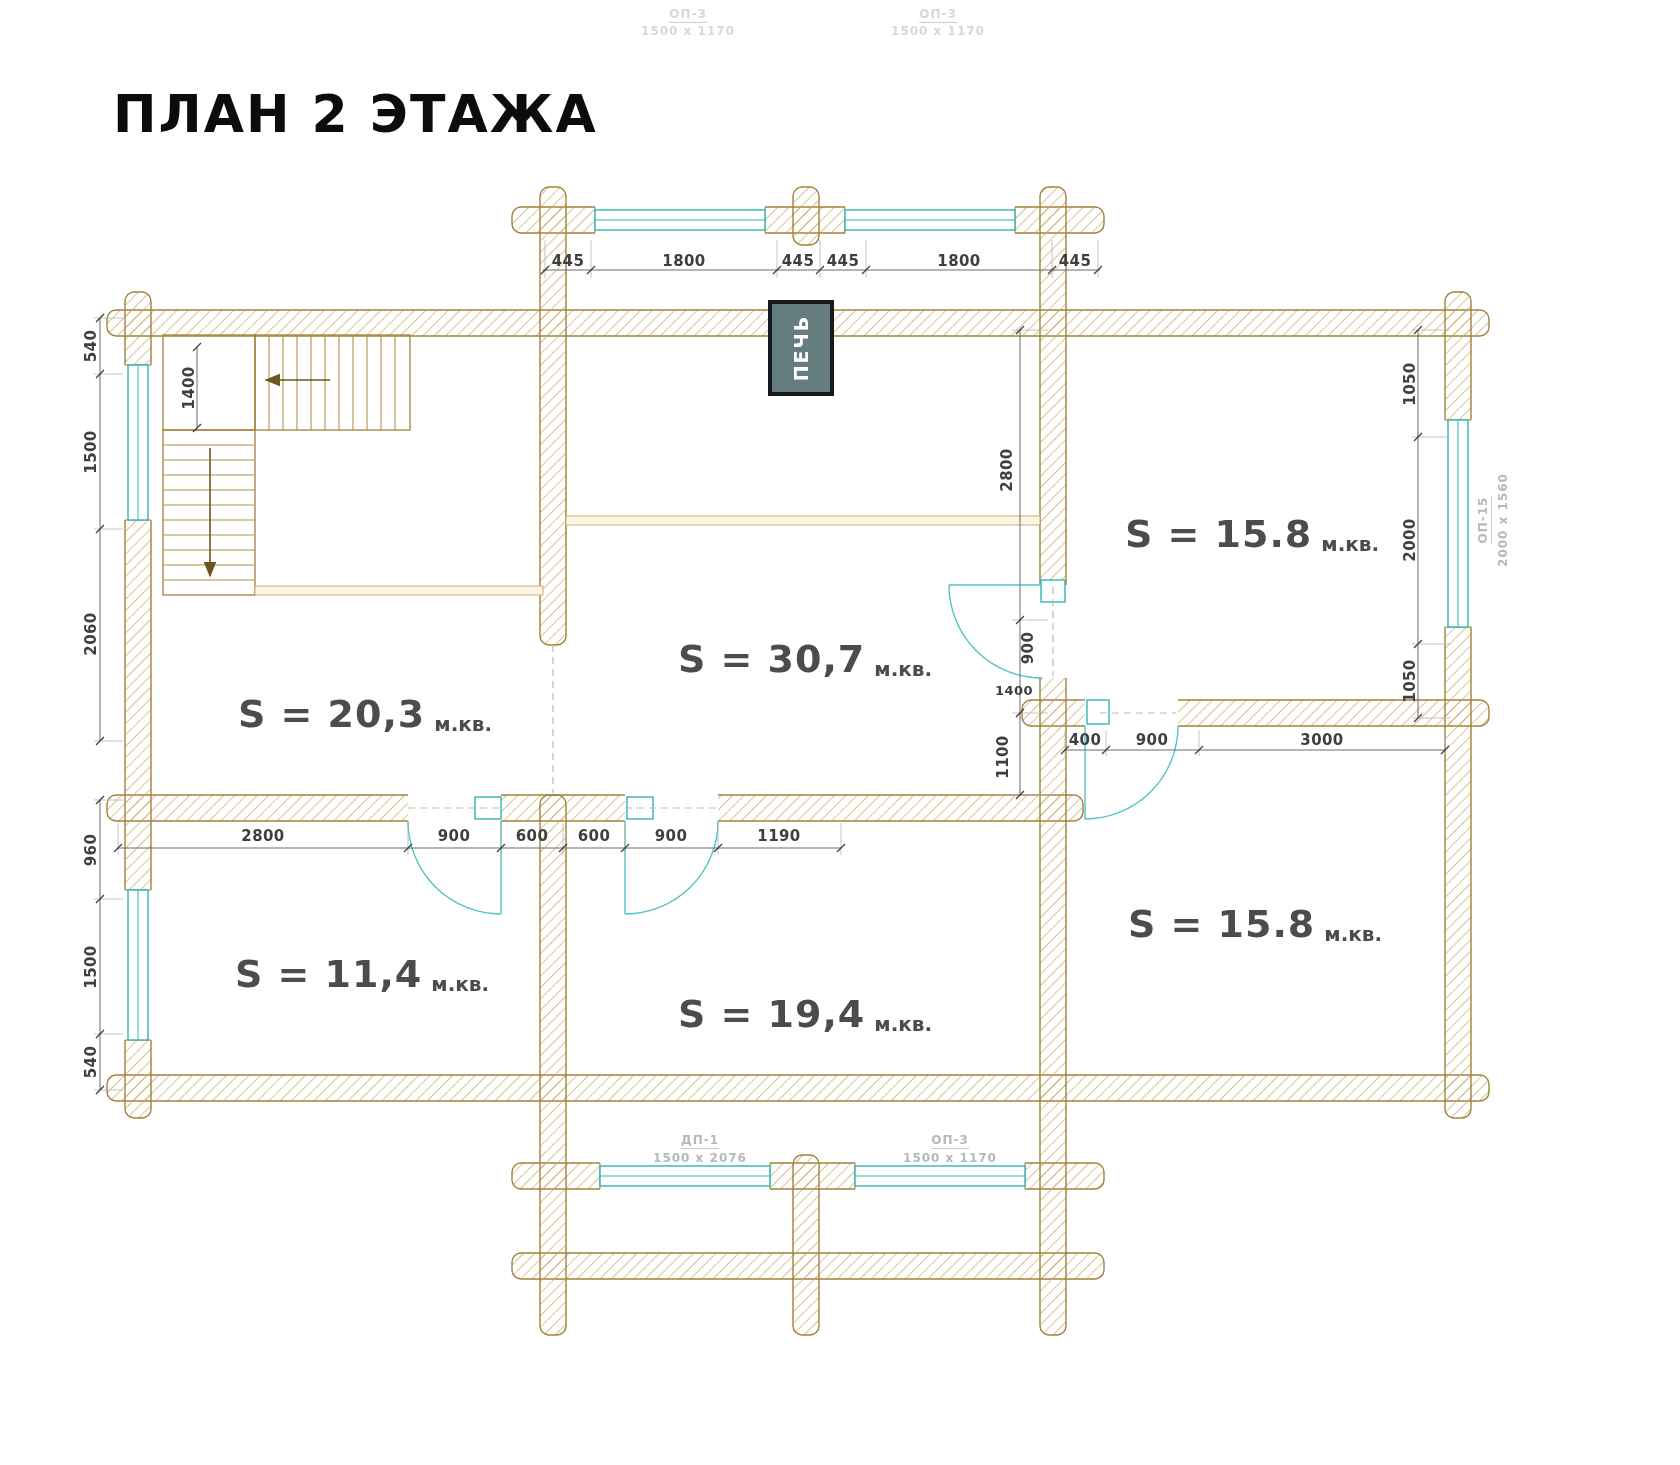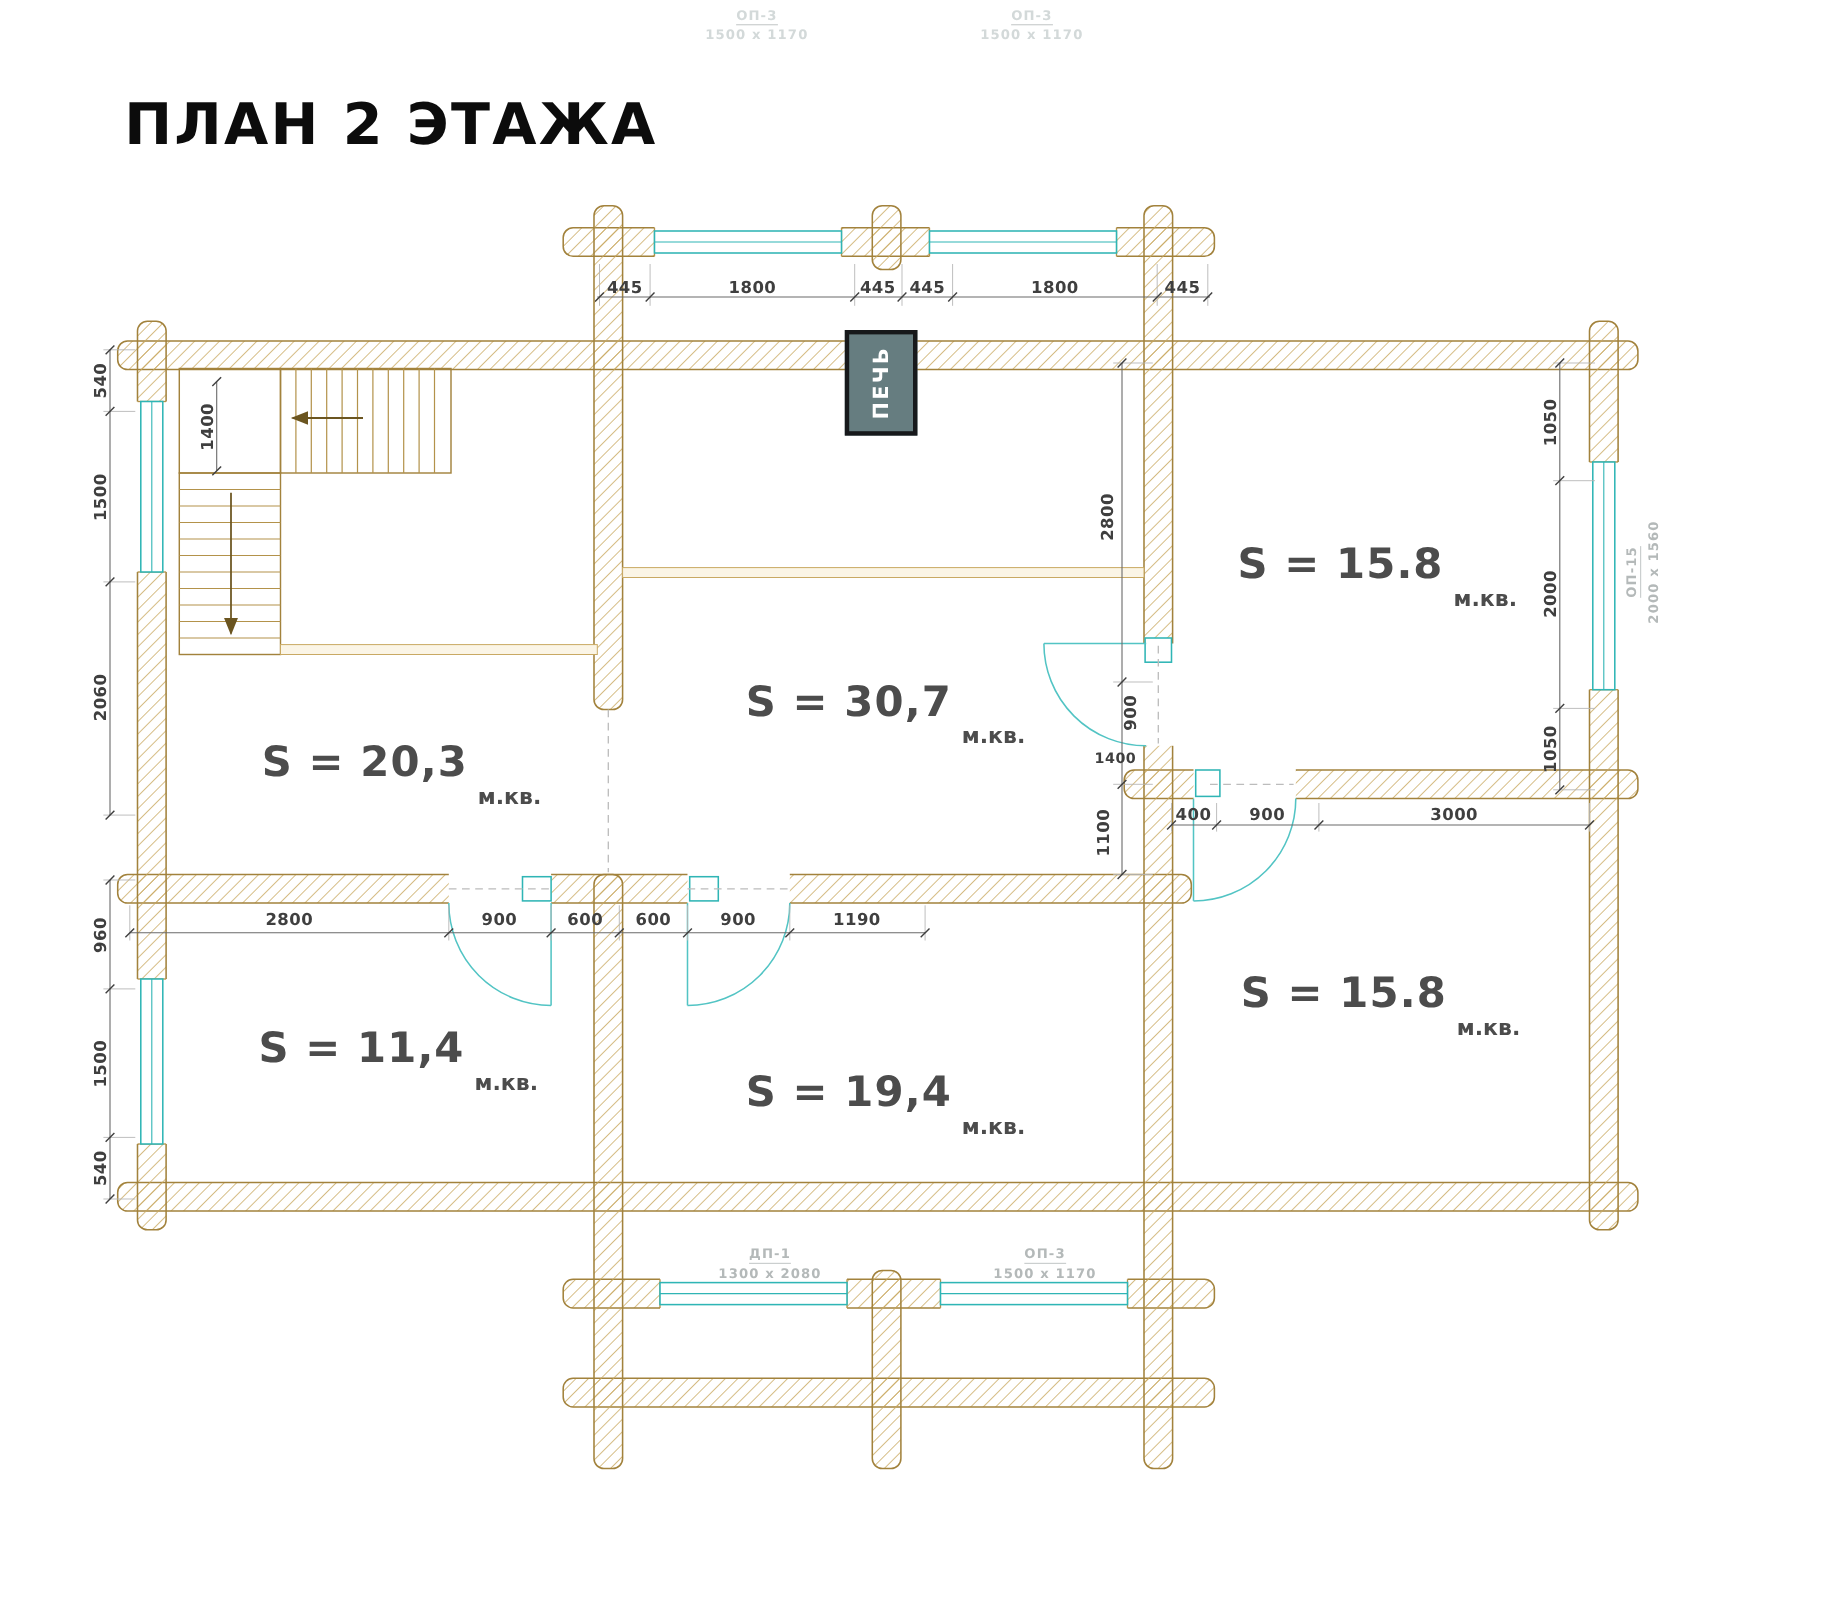--- a/index.html
+++ b/index.html
@@ -25,21 +25,21 @@
   .arrowline { stroke:#6b5520; stroke-width:1.6; fill:none; }
 
   
   .lbl { position:absolute; transform:translate(-50%,-50%); white-space:nowrap; }
   .title { position:absolute; left:113px; top:84px; font-size:52px; font-weight:900;
            color:#0c0c0c; letter-spacing:2px; }
   .dim  { font-size:15px; font-weight:600; color:#3f3f3f; letter-spacing:0.4px; }
   .dimv { transform:translate(-50%,-50%) rotate(-90deg); }
   .dims13 { font-size:13px; }
   .room-name { font-size:33px; font-weight:800; color:#4c4c4c; letter-spacing:2px; }
-  .area { display:flex; align-items:flex-start; color:#4c4c4c; font-weight:800; }
+  .area { display:flex; align-items:flex-end; color:#4c4c4c; font-weight:800; }
   .area .v { font-size:38px; letter-spacing:1px; }
   .area .u { font-size:20px; margin-left:9px;margin-top:41px; }
   .wlabel { font-size:12px; color:#b4b9b9; letter-spacing:1px; font-weight:600; }
   .wlabel.nm { border-bottom:1px solid #c6caca; padding-bottom:1px; }
   .wlabel.faint { color:#d3d9d9; }
   .stove { position:absolute; left:768px; top:300px; width:66px; height:96px;
            background:#667d80; border:4px solid #17191b; box-sizing:border-box;
            display:flex; align-items:center; justify-content:center; }
   .stove span { transform:rotate(-90deg); color:#ffffff; font-weight:800;
                 font-size:19px; letter-spacing:2px; }
@@ -336,21 +336,21 @@
 <div class="lbl dim" style="left:454px;top:836px">900</div>
 <div class="lbl dim" style="left:532px;top:836px">600</div>
 <div class="lbl dim" style="left:594px;top:836px">600</div>
 <div class="lbl dim" style="left:671px;top:836px">900</div>
 <div class="lbl dim" style="left:779px;top:836px">1190</div>
 
 <div class="lbl wlabel nm dimv" style="left:1484px;top:520px">ОП-15</div>
 <div class="lbl wlabel dimv" style="left:1503px;top:520px">2000 х 1560</div>
 
 <div class="lbl wlabel nm" style="left:700px;top:1141px">ДП-1</div>
-<div class="lbl wlabel" style="left:700px;top:1158px">1300 х 2080</div>
+<div class="lbl wlabel" style="left:700px;top:1158px">1500 х 2076</div>
 
 <div class="lbl wlabel nm" style="left:950px;top:1141px">ОП-3</div>
 <div class="lbl wlabel" style="left:950px;top:1158px">1500 х 1170</div>
 
 <div class="lbl wlabel nm faint" style="left:688px;top:15px">ОП-3</div>
 <div class="lbl wlabel faint" style="left:688px;top:31px">1500 х 1170</div>
 
 <div class="lbl wlabel nm faint" style="left:938px;top:15px">ОП-3</div>
 <div class="lbl wlabel faint" style="left:938px;top:31px">1500 х 1170</div>
 

